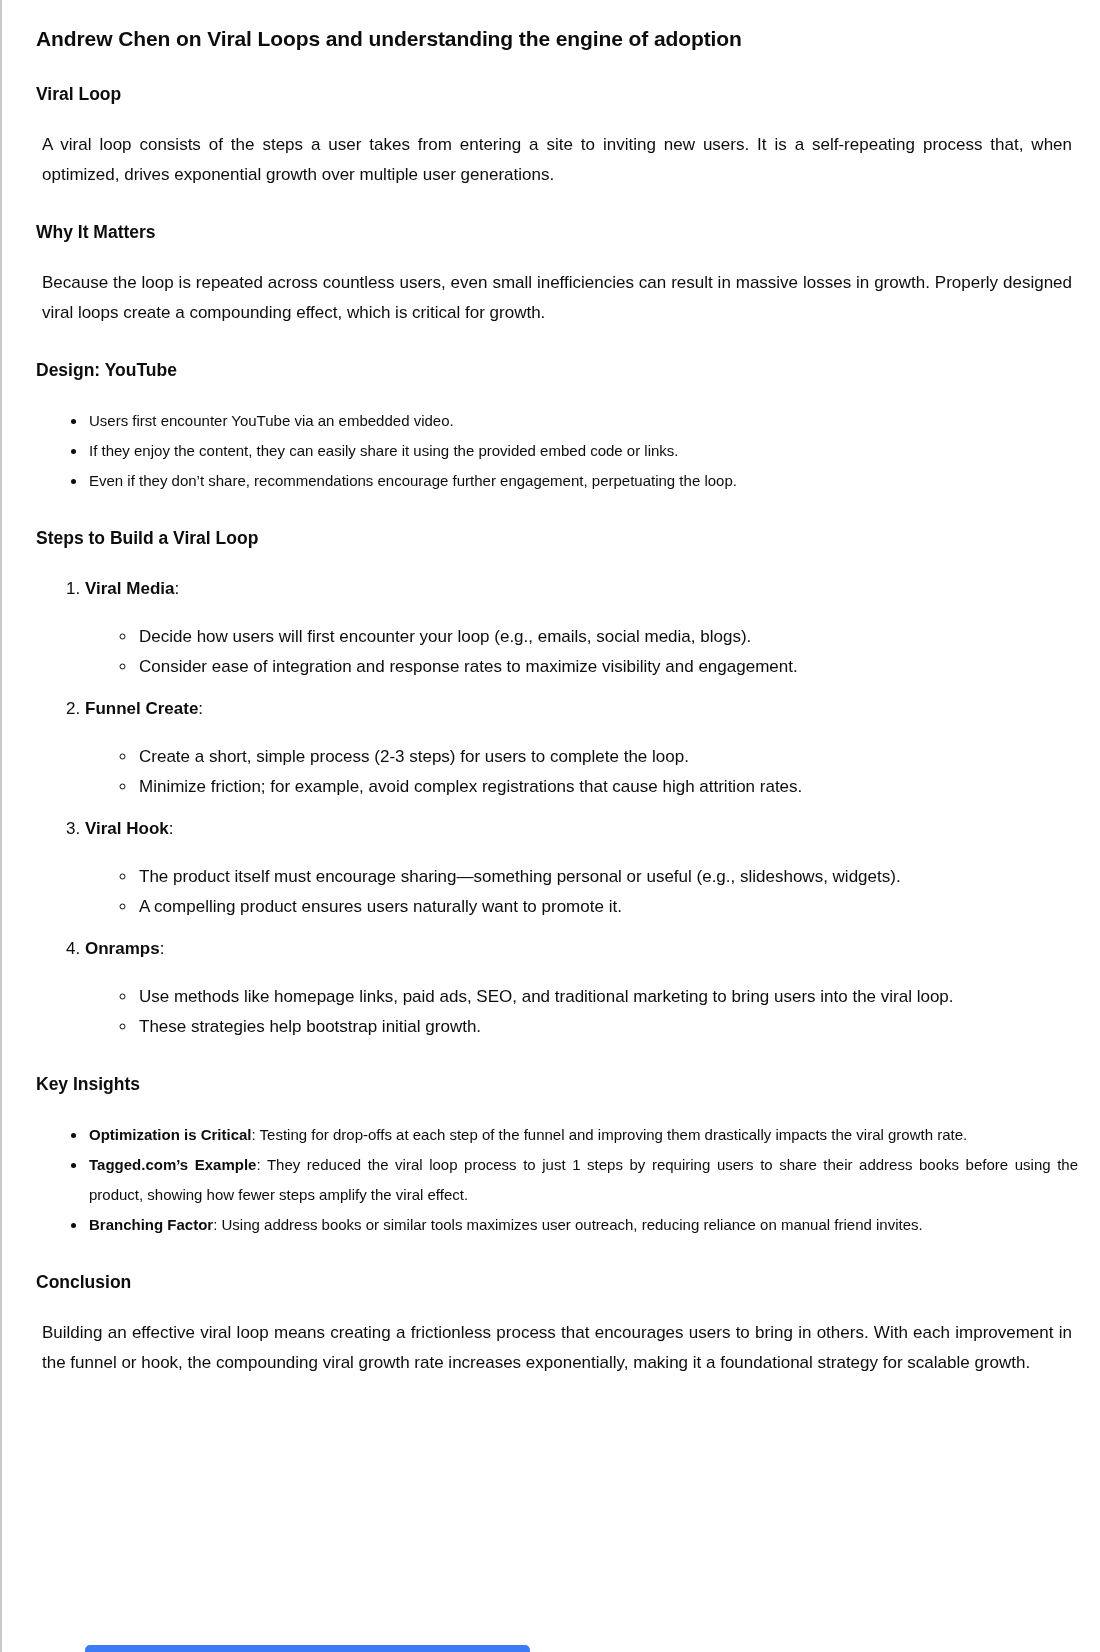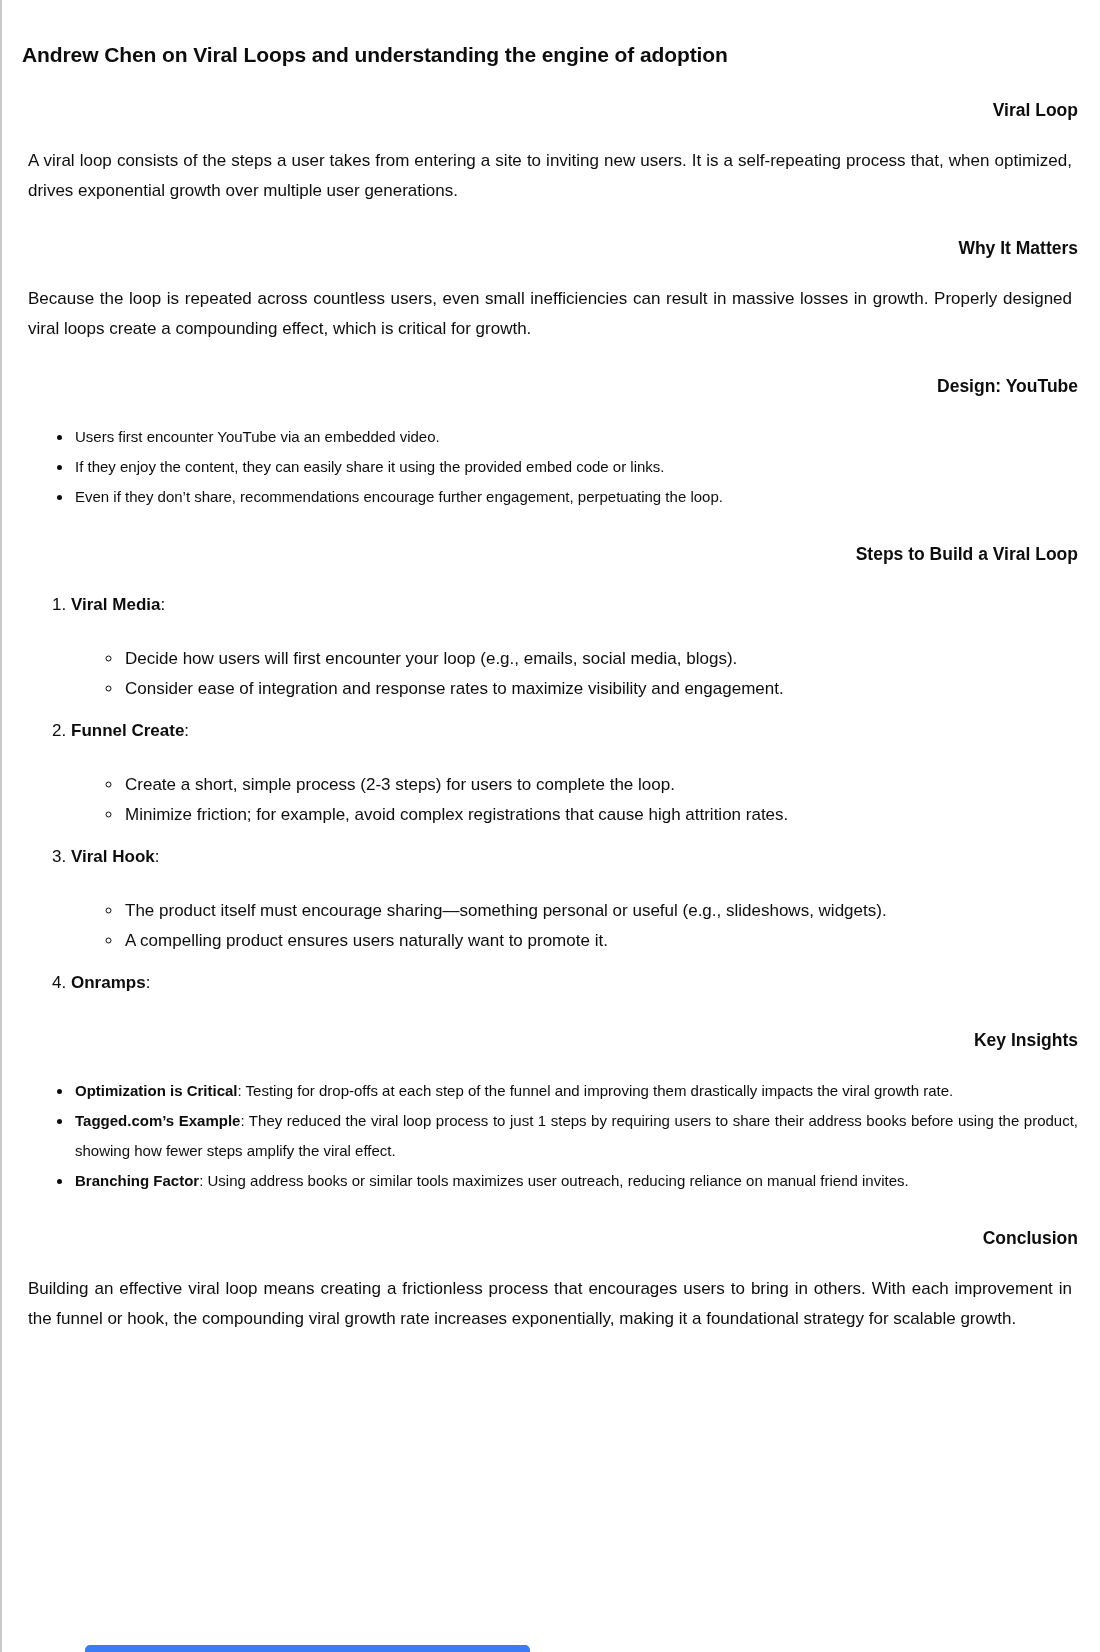--- a/index.html
+++ b/index.html
@@ -14,38 +14,37 @@
     box-sizing: border-box;
   }
   .left-border {
     position: absolute;
     left: 0; top: 0;
     width: 2px; height: 1652px;
     background: #c9c9c9;
   }
   .content {
     position: absolute;
-    left: 2px; top: 16px;
+    left: 2px; top: 0;
     width: 1096px;
-    padding: 26px 20px 0 20px;
+    padding: 26px 20px 0 34px;
     box-sizing: border-box;
   }
   h1.page-title {
     font-size: 21px;
     line-height: 26px;
     font-weight: 700;
     margin: 0;
     letter-spacing: -0.1px;
   }
   h3.section-heading {
     font-size: 17.5px;
     line-height: 24px;
     font-weight: 700;
     margin: 30px 0 24px 0;
-    text-align: right;
   }
   p.body-par {
     font-size: 17px;
     line-height: 30px;
     margin: 24px 6px;
     text-align: justify;
   }
   ul.bullet-list {
     list-style: disc;
     margin: 24px 0;
@@ -63,21 +62,21 @@
     padding-left: 49px;
   }
   ol.step-list > li {
     font-size: 17px;
     line-height: 30px;
     margin: 0;
     text-align: left;
   }
   ol.step-list > li > ul.sub-list {
     list-style: circle;
-    margin: 24px 0 12px 0;
+    margin: 18px 0 12px 0;
     padding-left: 52px;
   }
   ul.sub-list > li {
     font-size: 17px;
     line-height: 30px;
     padding-left: 2px;
     text-align: justify;
   }
   b.lead { font-weight: 700; }
   .bottom-accent-bar {
@@ -130,20 +129,24 @@
     </li>
     <li>
       <b class="lead">Viral Hook</b><span>:</span>
       <ul class="sub-list">
         <li>The product itself must encourage sharing—something personal or useful (e.g., slideshows, widgets).</li>
         <li>A compelling product ensures users naturally want to promote it.</li>
       </ul>
     </li>
     <li>
       <b class="lead">Onramps</b><span>:</span>
+      <ul class="sub-list">
+        <li>Use methods like homepage links, paid ads, SEO, and traditional marketing to bring users into the viral loop.</li>
+        <li>These strategies help bootstrap initial growth.</li>
+      </ul>
     </li>
   </ol>
 
   <h3 class="section-heading">Key Insights</h3>
   <ul class="bullet-list">
     <li>
       <b class="lead">Optimization is Critical</b><span>: Testing for drop-offs at each step of the funnel and improving them drastically impacts the viral growth rate.</span>
     </li>
     <li>
       <b class="lead">Tagged.com’s Example</b><span>: They reduced the viral loop process to just 1 steps by requiring users to share their address books before using the product, showing how fewer steps amplify the viral effect.</span>

